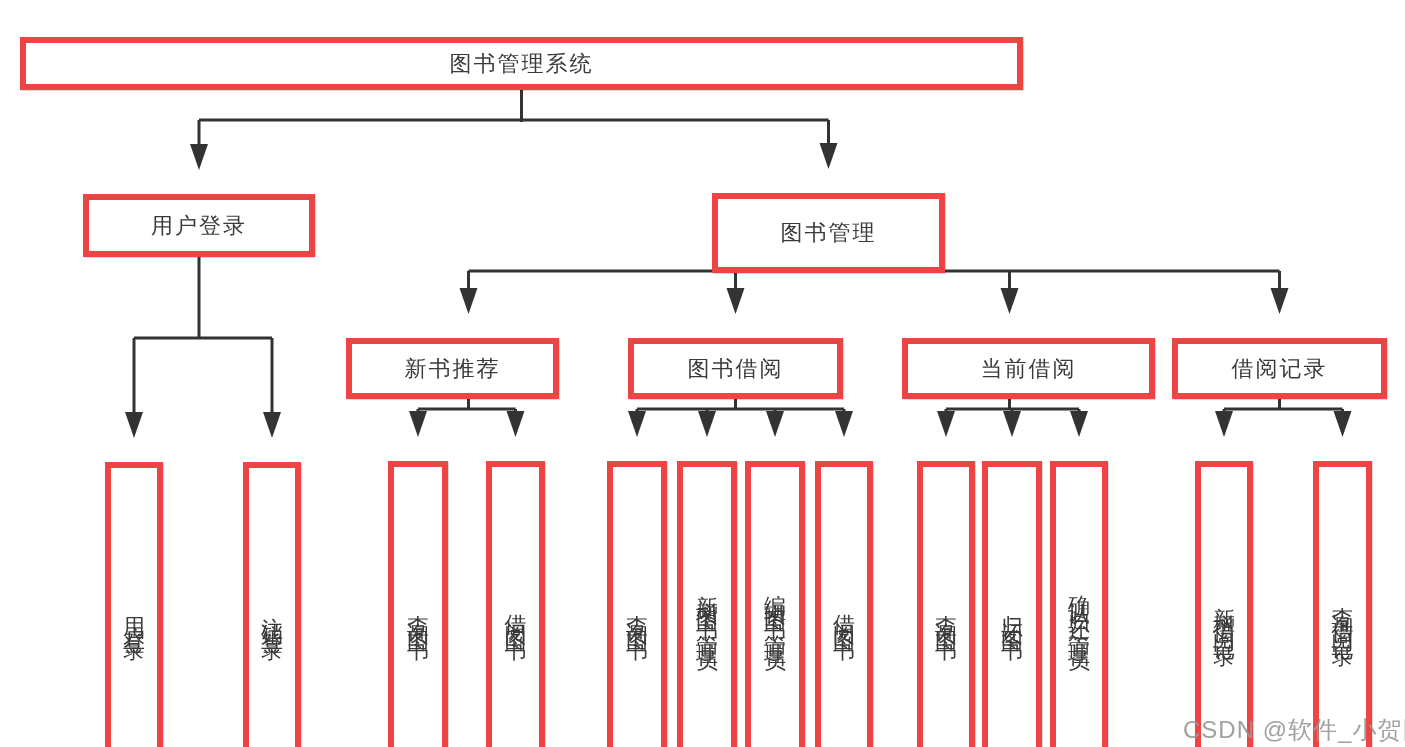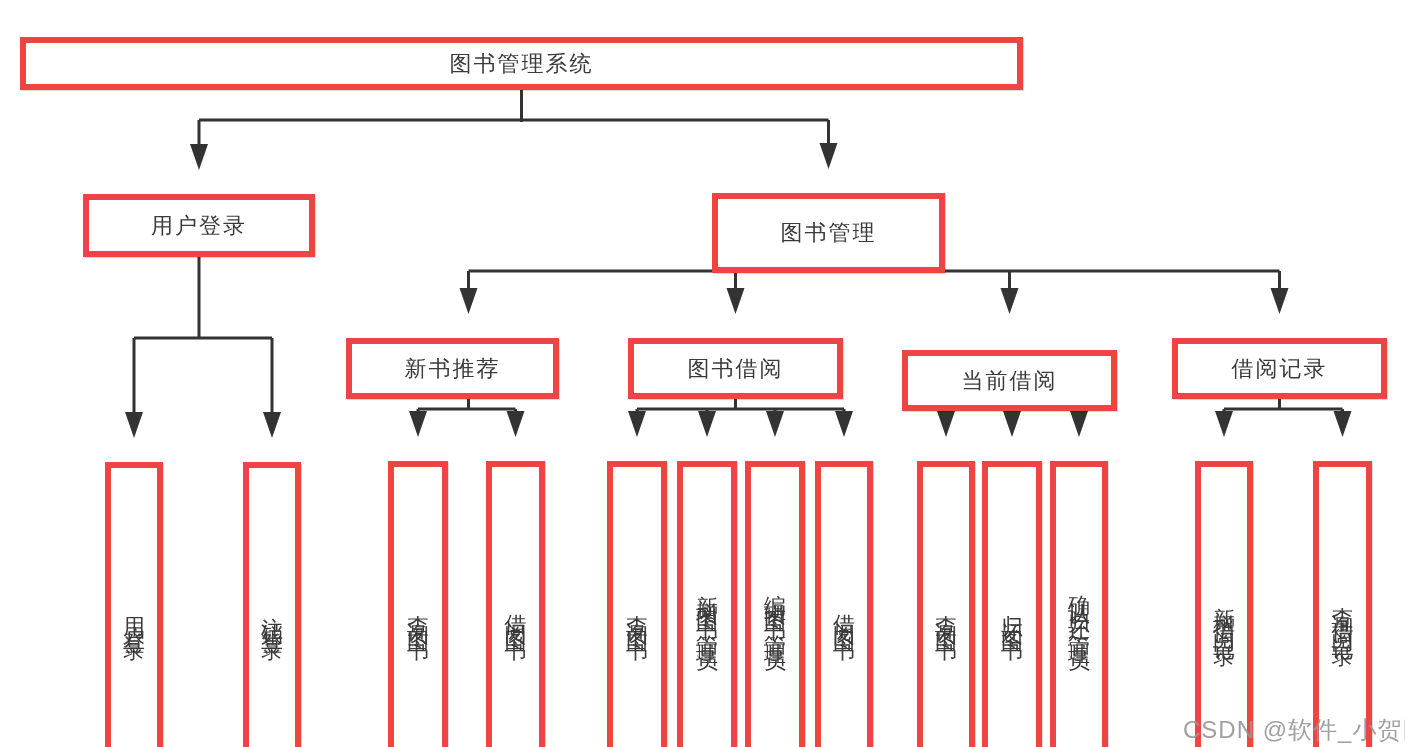--- a/index.html
+++ b/index.html
@@ -113,21 +113,21 @@
   <div class="node h" style="left:712px;top:169px;width:233px;height:80px">
     <span>图书管理</span>
   </div>
 
   <div class="node h" style="left:346px;top:314px;width:213px;height:61px">
     <span>新书推荐</span>
   </div>
   <div class="node h" style="left:628px;top:314px;width:215px;height:61px">
     <span>图书借阅</span>
   </div>
-  <div class="node h" style="left:902px;top:326px;width:215px;height:61px">
+  <div class="node h" style="left:902px;top:314px;width:253px;height:61px">
     <span>当前借阅</span>
   </div>
   <div class="node h" style="left:1172px;top:314px;width:215px;height:61px">
     <span>借阅记录</span>
   </div>
 
   <div class="node v" style="left:105px;top:438px;width:58px;height:305px">
     <span>用户登录</span>
   </div>
   <div class="node v" style="left:243px;top:438px;width:58px;height:305px">

